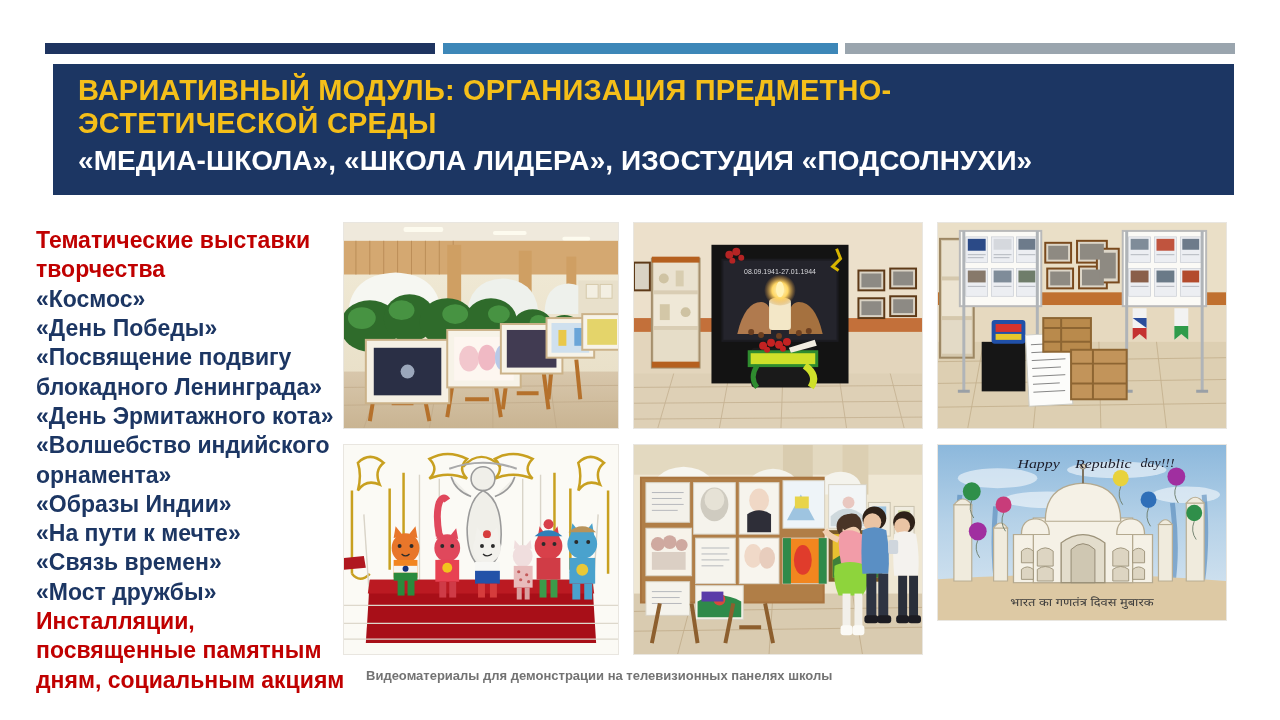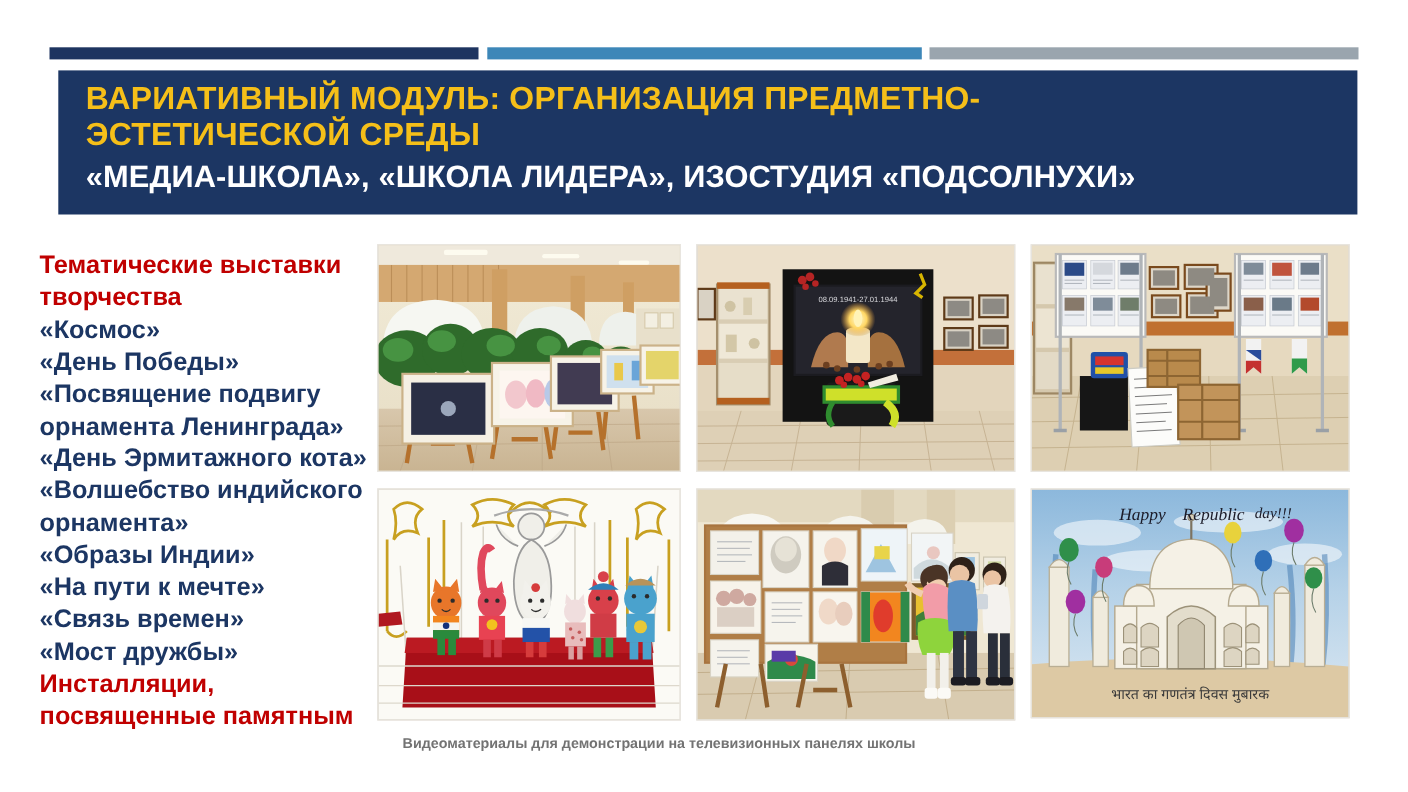--- a/index.html
+++ b/index.html
@@ -91,21 +91,21 @@
     background: #ddd7cd;
     border: 1px solid #e9e6e0;
     box-sizing: border-box;
   }
   .photo + .photo { margin-left: 14px; }
   .ph-1 { width: 276px; height: 207px; }
   .ph-2 { width: 290px; height: 207px; }
   .ph-3 { width: 290px; height: 207px; }
   .ph-4 { width: 276px; height: 211px; }
   .ph-5 { width: 290px; height: 211px; }
-  .ph-6 { width: 290px; height: 209px; }
+  .ph-6 { width: 290px; height: 177px; }
 
   .photo svg { display: block; width: 100%; height: 100%; }
 
   
   .caption {
     position: absolute;
     left: 366px;
     top: 668px;
     font-size: 13px;
     font-weight: bold;
@@ -131,30 +131,31 @@
   </div>
   <div class="title-sub">«МЕДИА-ШКОЛА», «ШКОЛА ЛИДЕРА», ИЗОСТУДИЯ «ПОДСОЛНУХИ»</div>
 </div>
 
 <div class="left-col">
   <div class="left-line accent">Тематические выставки</div>
   <div class="left-line accent">творчества</div>
   <div class="left-line item">«Космос»</div>
   <div class="left-line item">«День Победы»</div>
   <div class="left-line item">«Посвящение подвигу</div>
-  <div class="left-line item">орнамента Ленинграда»</div>
+  <div class="left-line item">блокадного Ленинграда»</div>
   <div class="left-line item">«День Эрмитажного кота»</div>
   <div class="left-line item">«Волшебство индийского</div>
   <div class="left-line item">орнамента»</div>
   <div class="left-line item">«Образы Индии»</div>
   <div class="left-line item">«На пути к мечте»</div>
   <div class="left-line item">«Связь времен»</div>
   <div class="left-line item">«Мост дружбы»</div>
   <div class="left-line accent">Инсталляции,</div>
   <div class="left-line accent">посвященные памятным</div>
+  <div class="left-line accent">дням,  социальным акциям</div>
 </div>
 
 <div class="photo-grid">
 
   <div class="photo-row row1">
 
     <div class="photo ph-1">
       <svg viewBox="0 0 276 207" preserveAspectRatio="none">
         <defs>
           <linearGradient id="wall1" x1="0" y1="0" x2="0" y2="1">

